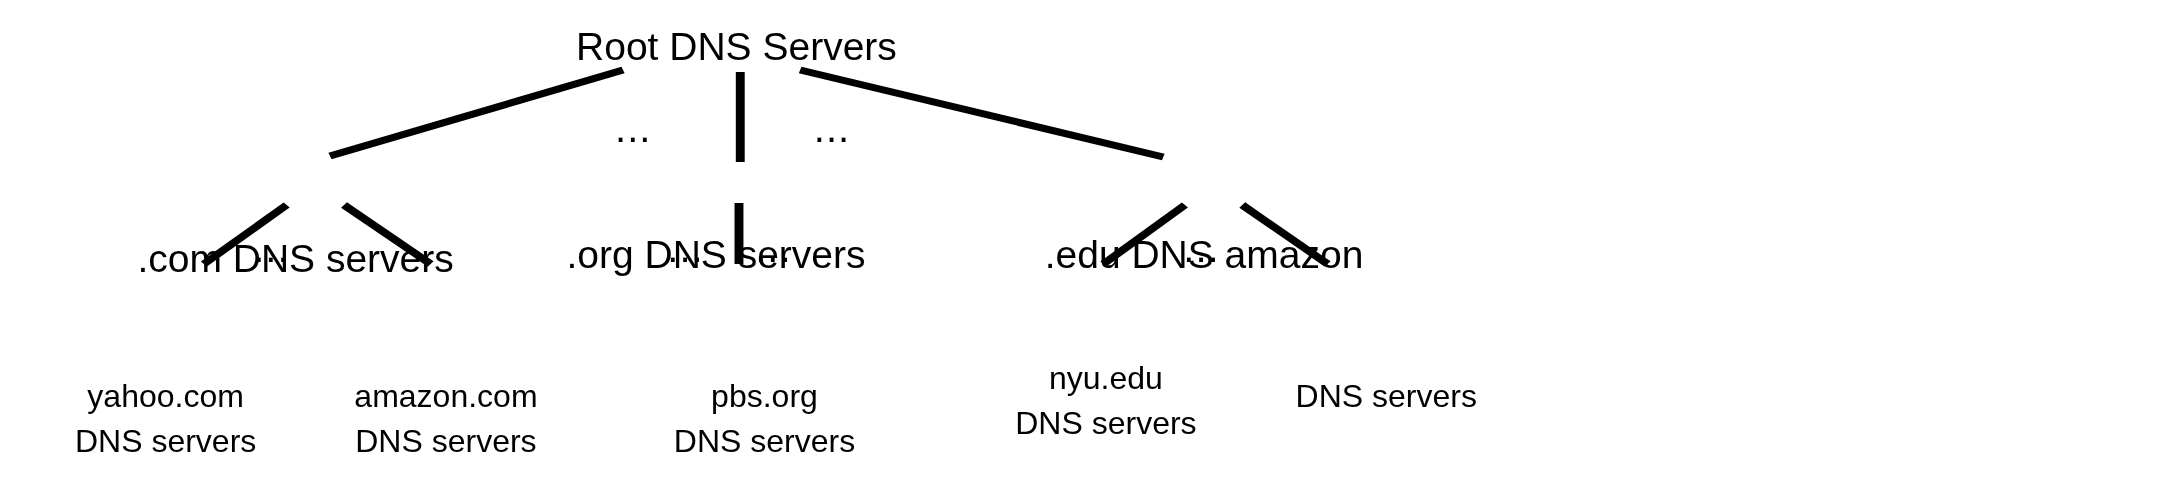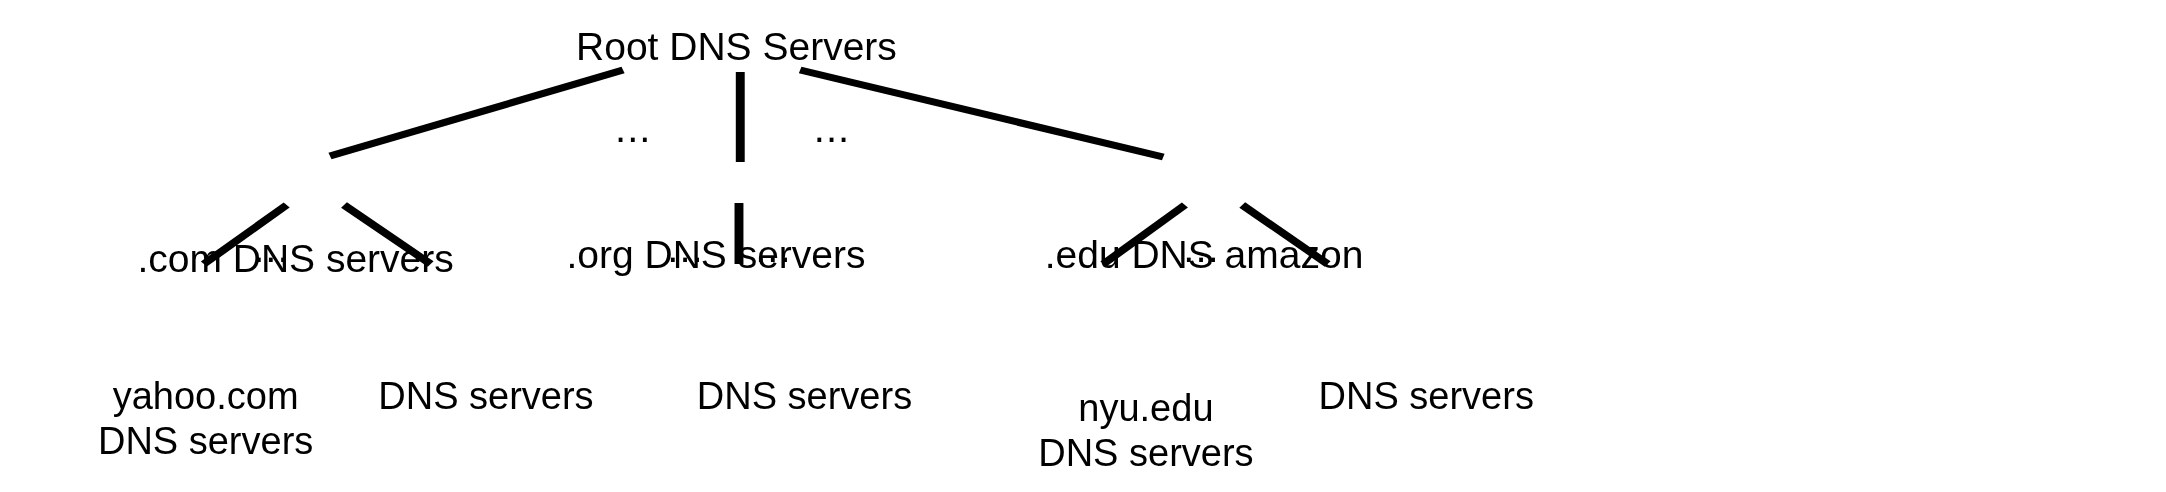--- a/index.html
+++ b/index.html
@@ -32,22 +32,21 @@
     text-align: center;
     transform: translateX(-50%);
   }
   .node-label.root-node {
     font-size: 39px;
   }
   .node-label.tld-node {
     font-size: 39px;
   }
   .node-label.auth-node {
-    font-size: 38px;
-    margin-left: 40px;
+    font-size: 32px;
   }
   .ellipsis {
     position: absolute;
     color: #000000;
     font-family: "Liberation Sans", sans-serif;
     font-size: 40px;
     line-height: 40px;
     white-space: pre;
     transform: translateX(-50%);
     letter-spacing: 1px;
@@ -70,23 +69,23 @@
         <line x1="975" y1="205" x2="1042" y2="264" stroke="#000000"></line>
       </g>
   </svg>
 
   <div id="node-layer">
       <div class="node-label root-node" style="left: 736.44px; top: 24px;">Root DNS Servers</div>
       <div class="node-label tld-node" style="left: 295.595px; top: 236px;">.com DNS servers</div>
       <div class="node-label tld-node" style="left: 716px; top: 232px;">.org DNS servers</div>
       <div class="node-label tld-node" style="left: 1204.04px; top: 232px;">.edu DNS amazon</div>
       <div class="node-label auth-node" style="left: 165.635px; top: 374px;"><div>yahoo.com</div><div>DNS servers</div></div>
-      <div class="node-label auth-node" style="left: 445.941px; top: 374px;"><div>DNS servers</div></div>
-      <div class="node-label auth-node" style="left: 764.471px; top: 374px;"><div>DNS servers</div></div>
-      <div class="node-label auth-node" style="left: 1105.93px; top: 386px;"><div>nyu.edu</div><div>DNS servers</div></div>
+      <div class="node-label auth-node" style="left: 445.941px; top: 374px;"><div>amazon.com</div><div>DNS servers</div></div>
+      <div class="node-label auth-node" style="left: 764.471px; top: 374px;"><div>pbs.org</div><div>DNS servers</div></div>
+      <div class="node-label auth-node" style="left: 1105.93px; top: 356px;"><div>nyu.edu</div><div>DNS servers</div></div>
       <div class="node-label auth-node" style="left: 1386.24px; top: 374px;"><div>DNS servers</div></div>
       <div class="ellipsis" style="left: 633.236px; top: 108px;">...</div>
       <div class="ellipsis" style="left: 831.999px; top: 108px;">...</div>
       <div class="ellipsis" style="left: 271.387px; top: 228px;">...</div>
       <div class="ellipsis" style="left: 685.475px; top: 228px;">...</div>
       <div class="ellipsis" style="left: 773.389px; top: 228px;">...</div>
       <div class="ellipsis" style="left: 1201.49px; top: 228px;">...</div>
     </div>
 
 </div>

